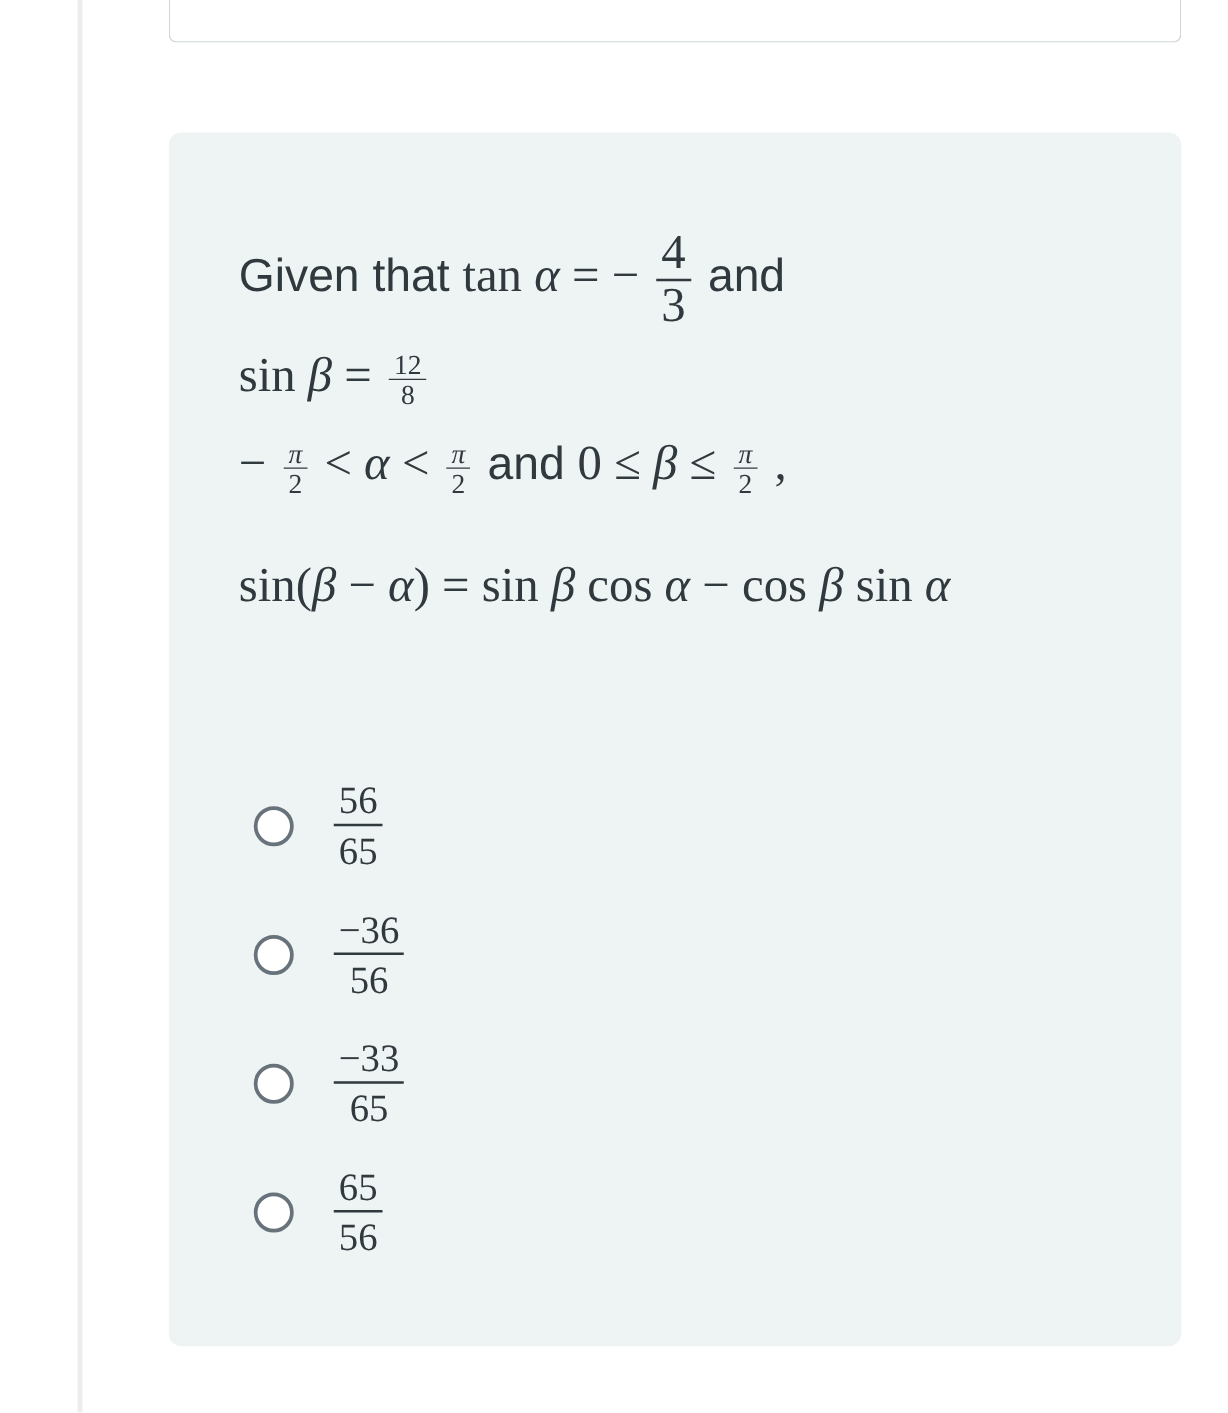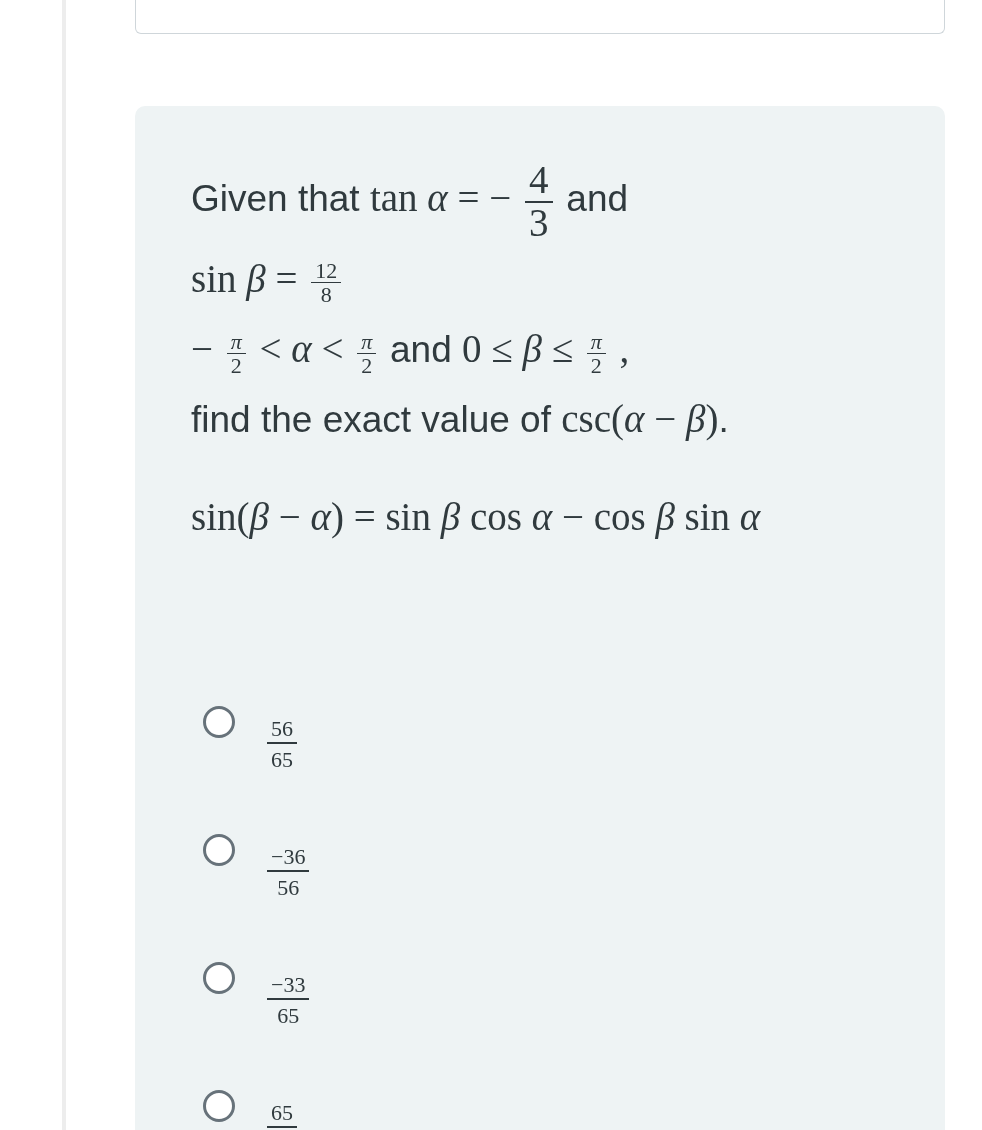--- a/index.html
+++ b/index.html
@@ -42,37 +42,38 @@
     box-sizing:border-box;
     padding:54px 0 40px 56px;
     color:#303a3e;
   }
   .stem {
     font-size:39px;
     line-height:1.8;
     font-family: Georgia, "Times New Roman", serif;
     color:#303a3e;
     white-space:nowrap;
+    margin-top:22px;
   }
   .txt { font-family: Arial, Helvetica, sans-serif; font-size:37px; }
   .mi { font-style:italic; font-family: Georgia, "Times New Roman", serif; }
   .rom { font-style:normal; font-family: Georgia, "Times New Roman", serif; }
 
   .frac {
     display:inline-block;
     vertical-align:middle;
     text-align:center;
     line-height:1.05;
     margin:0 4px;
   }
   .frac .num, .frac .den { display:block; padding:0 4px; }
   .frac .num { border-bottom:2px solid #303a3e; }
   .frac.small { font-size:22px; }
   .frac.small .num { border-bottom:1.6px solid #303a3e; }
-  .frac.opt { font-size:22px;margin-top:44px; }
+  .frac.opt { font-size:31px; }
   .frac.opt .num { border-bottom:2px solid #303a3e; padding-bottom:2px;}
   .frac.opt .den { padding-top:4px;}
 
   .line { display:block; }
 
   .hint-block { margin-top:28px; }
 
   .options {
     margin-top:120px;
     margin-left:12px;
@@ -148,24 +149,20 @@
         <span class="rom"> ≤ </span>
         <span class="mi">β</span>
         <span class="rom"> ≤ </span>
         <span class="frac small">
           <span class="num mi">π</span>
           <span class="den">2</span>
         </span>
         <span class="rom">,</span>
       </span>
 
-      <span class="line">
-        <span class="txt">find the exact value of </span>
-        <span class="rom">csc</span><span class="rom">(</span><span class="mi">α</span>&nbsp;<span class="rom">−</span>&nbsp;<span class="mi">β</span><span class="rom">)</span><span class="txt">.</span>
-      </span>
 
       <div class="hint-block">
         <span class="line">
           <span class="rom">sin</span><span class="rom">(</span><span class="mi">β</span><span class="rom"> − </span><span class="mi">α</span><span class="rom">)</span>
           <span class="rom"> = </span>
           <span class="rom">sin</span>&nbsp;<span class="mi">β</span>&nbsp;<span class="rom">cos</span>&nbsp;<span class="mi">α</span>
           <span class="rom"> − </span>
           <span class="rom">cos</span>&nbsp;<span class="mi">β</span>&nbsp;<span class="rom">sin</span>&nbsp;<span class="mi">α</span>
         </span>
       </div>

